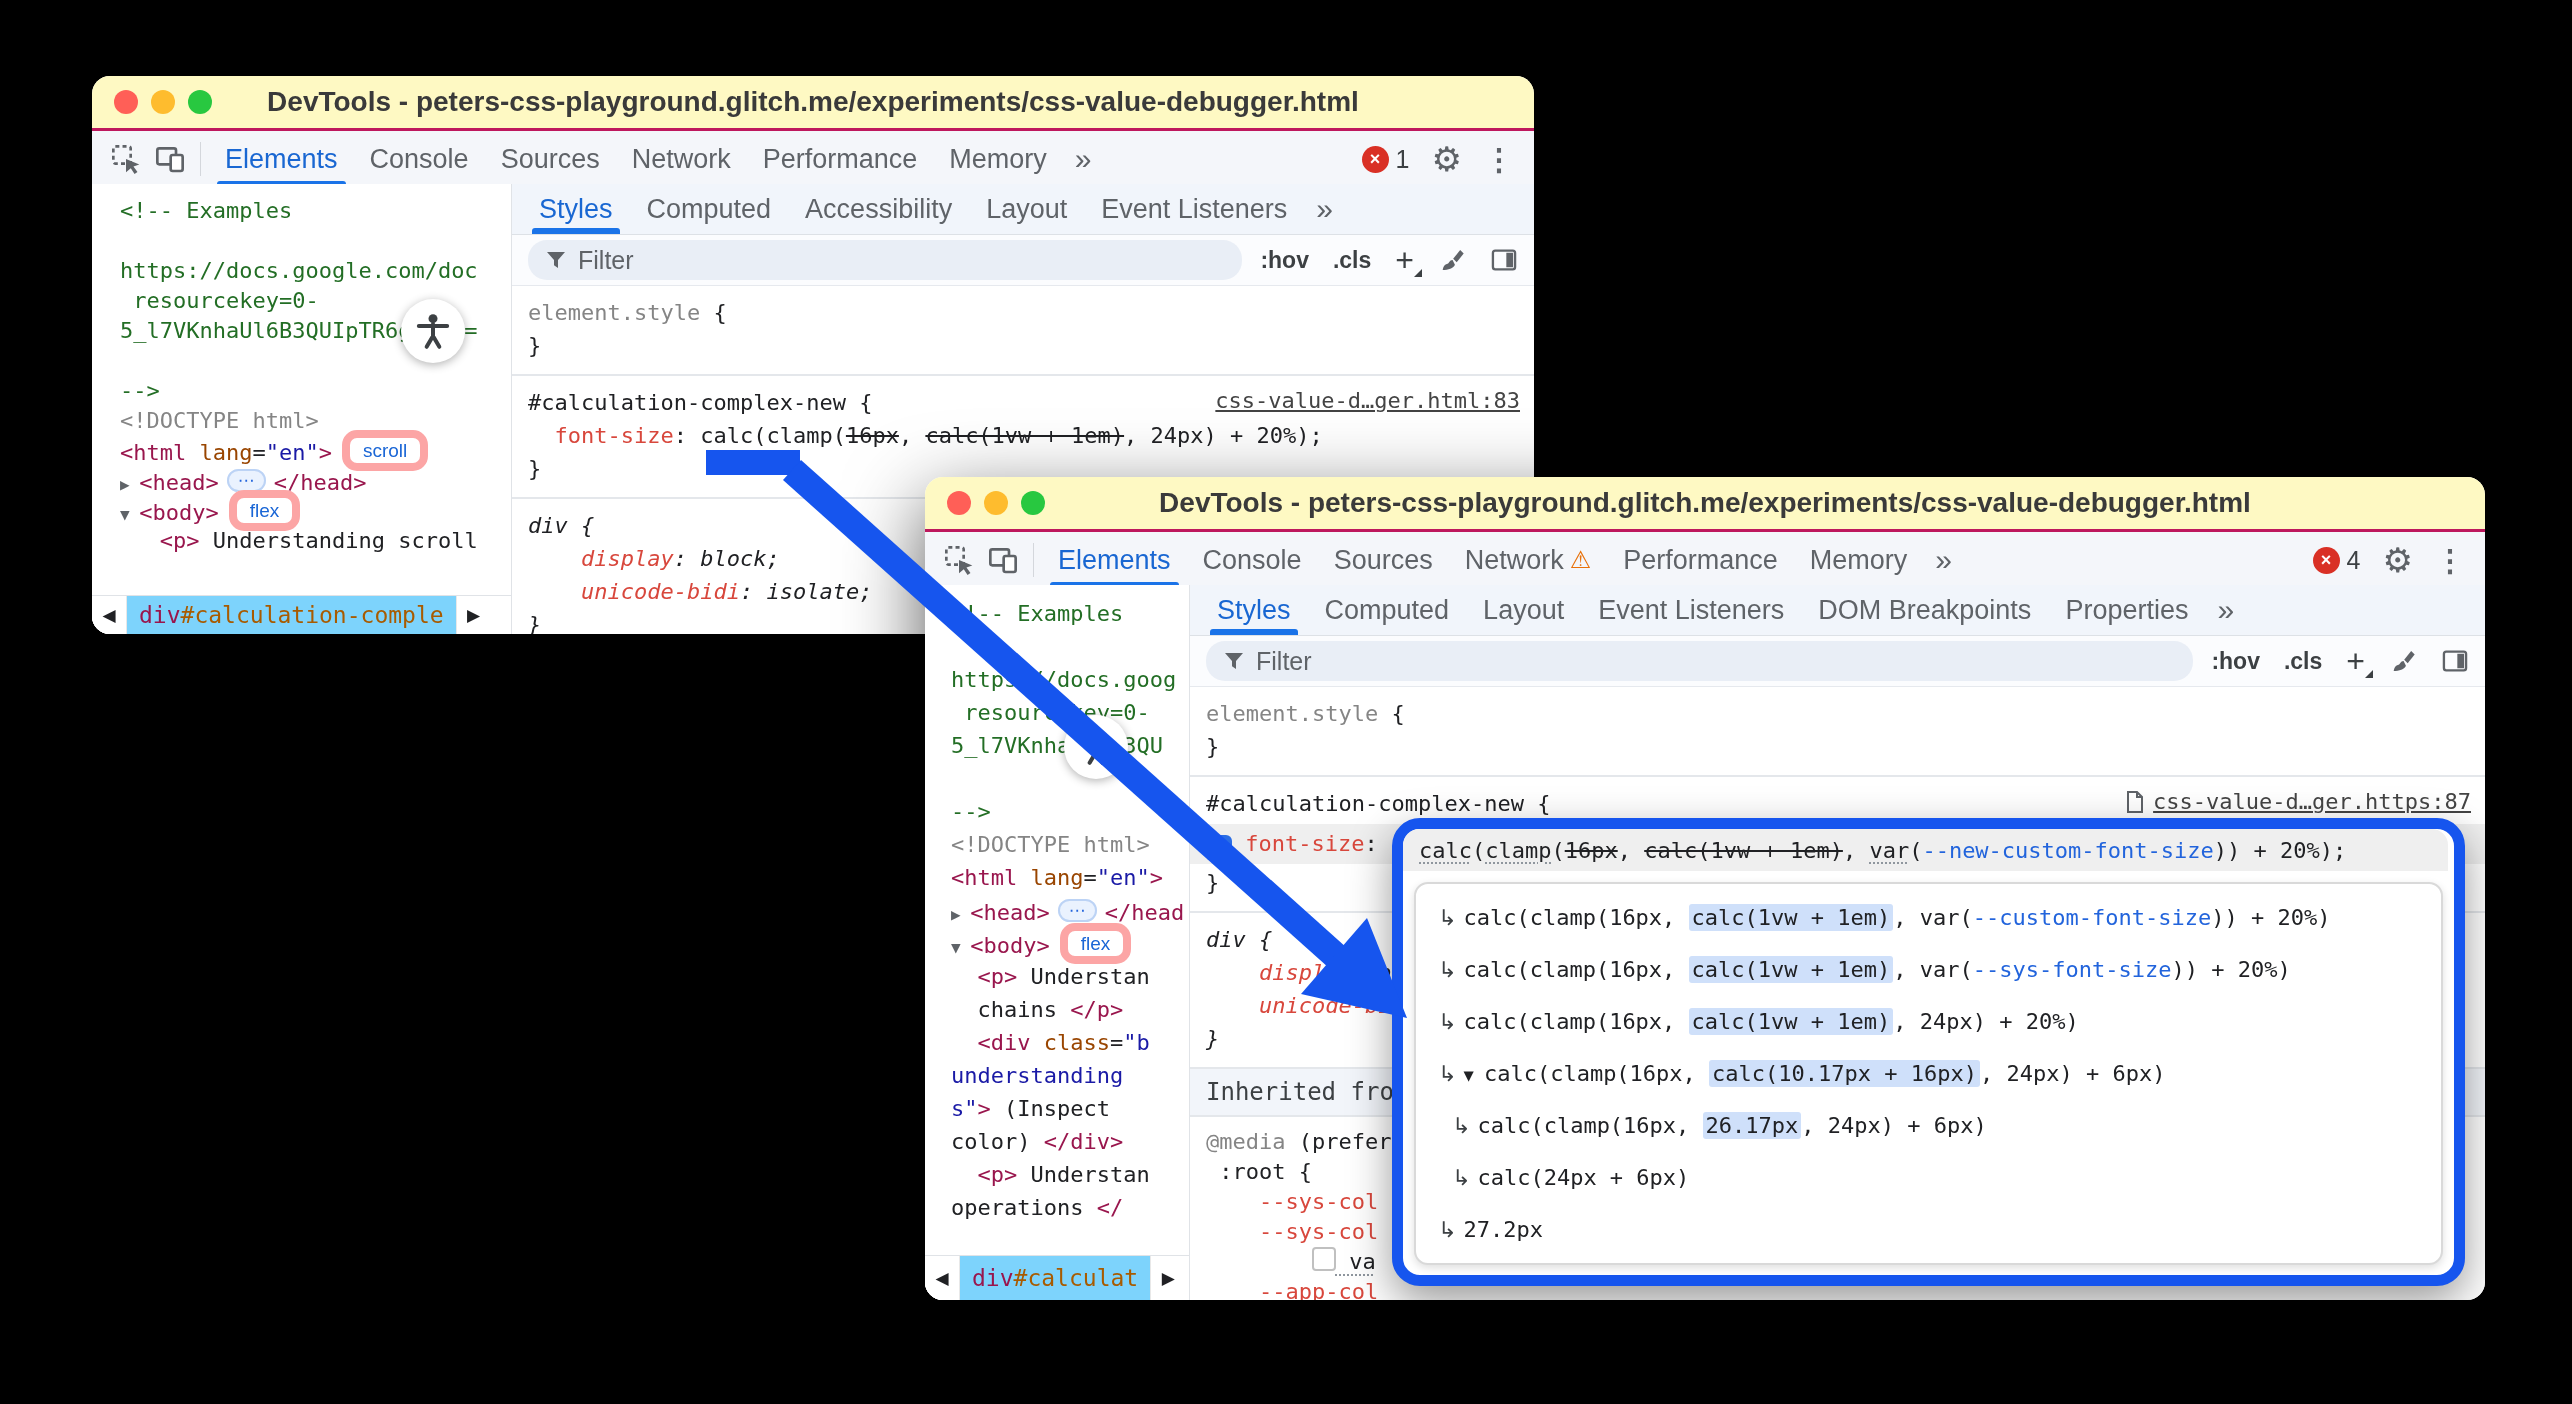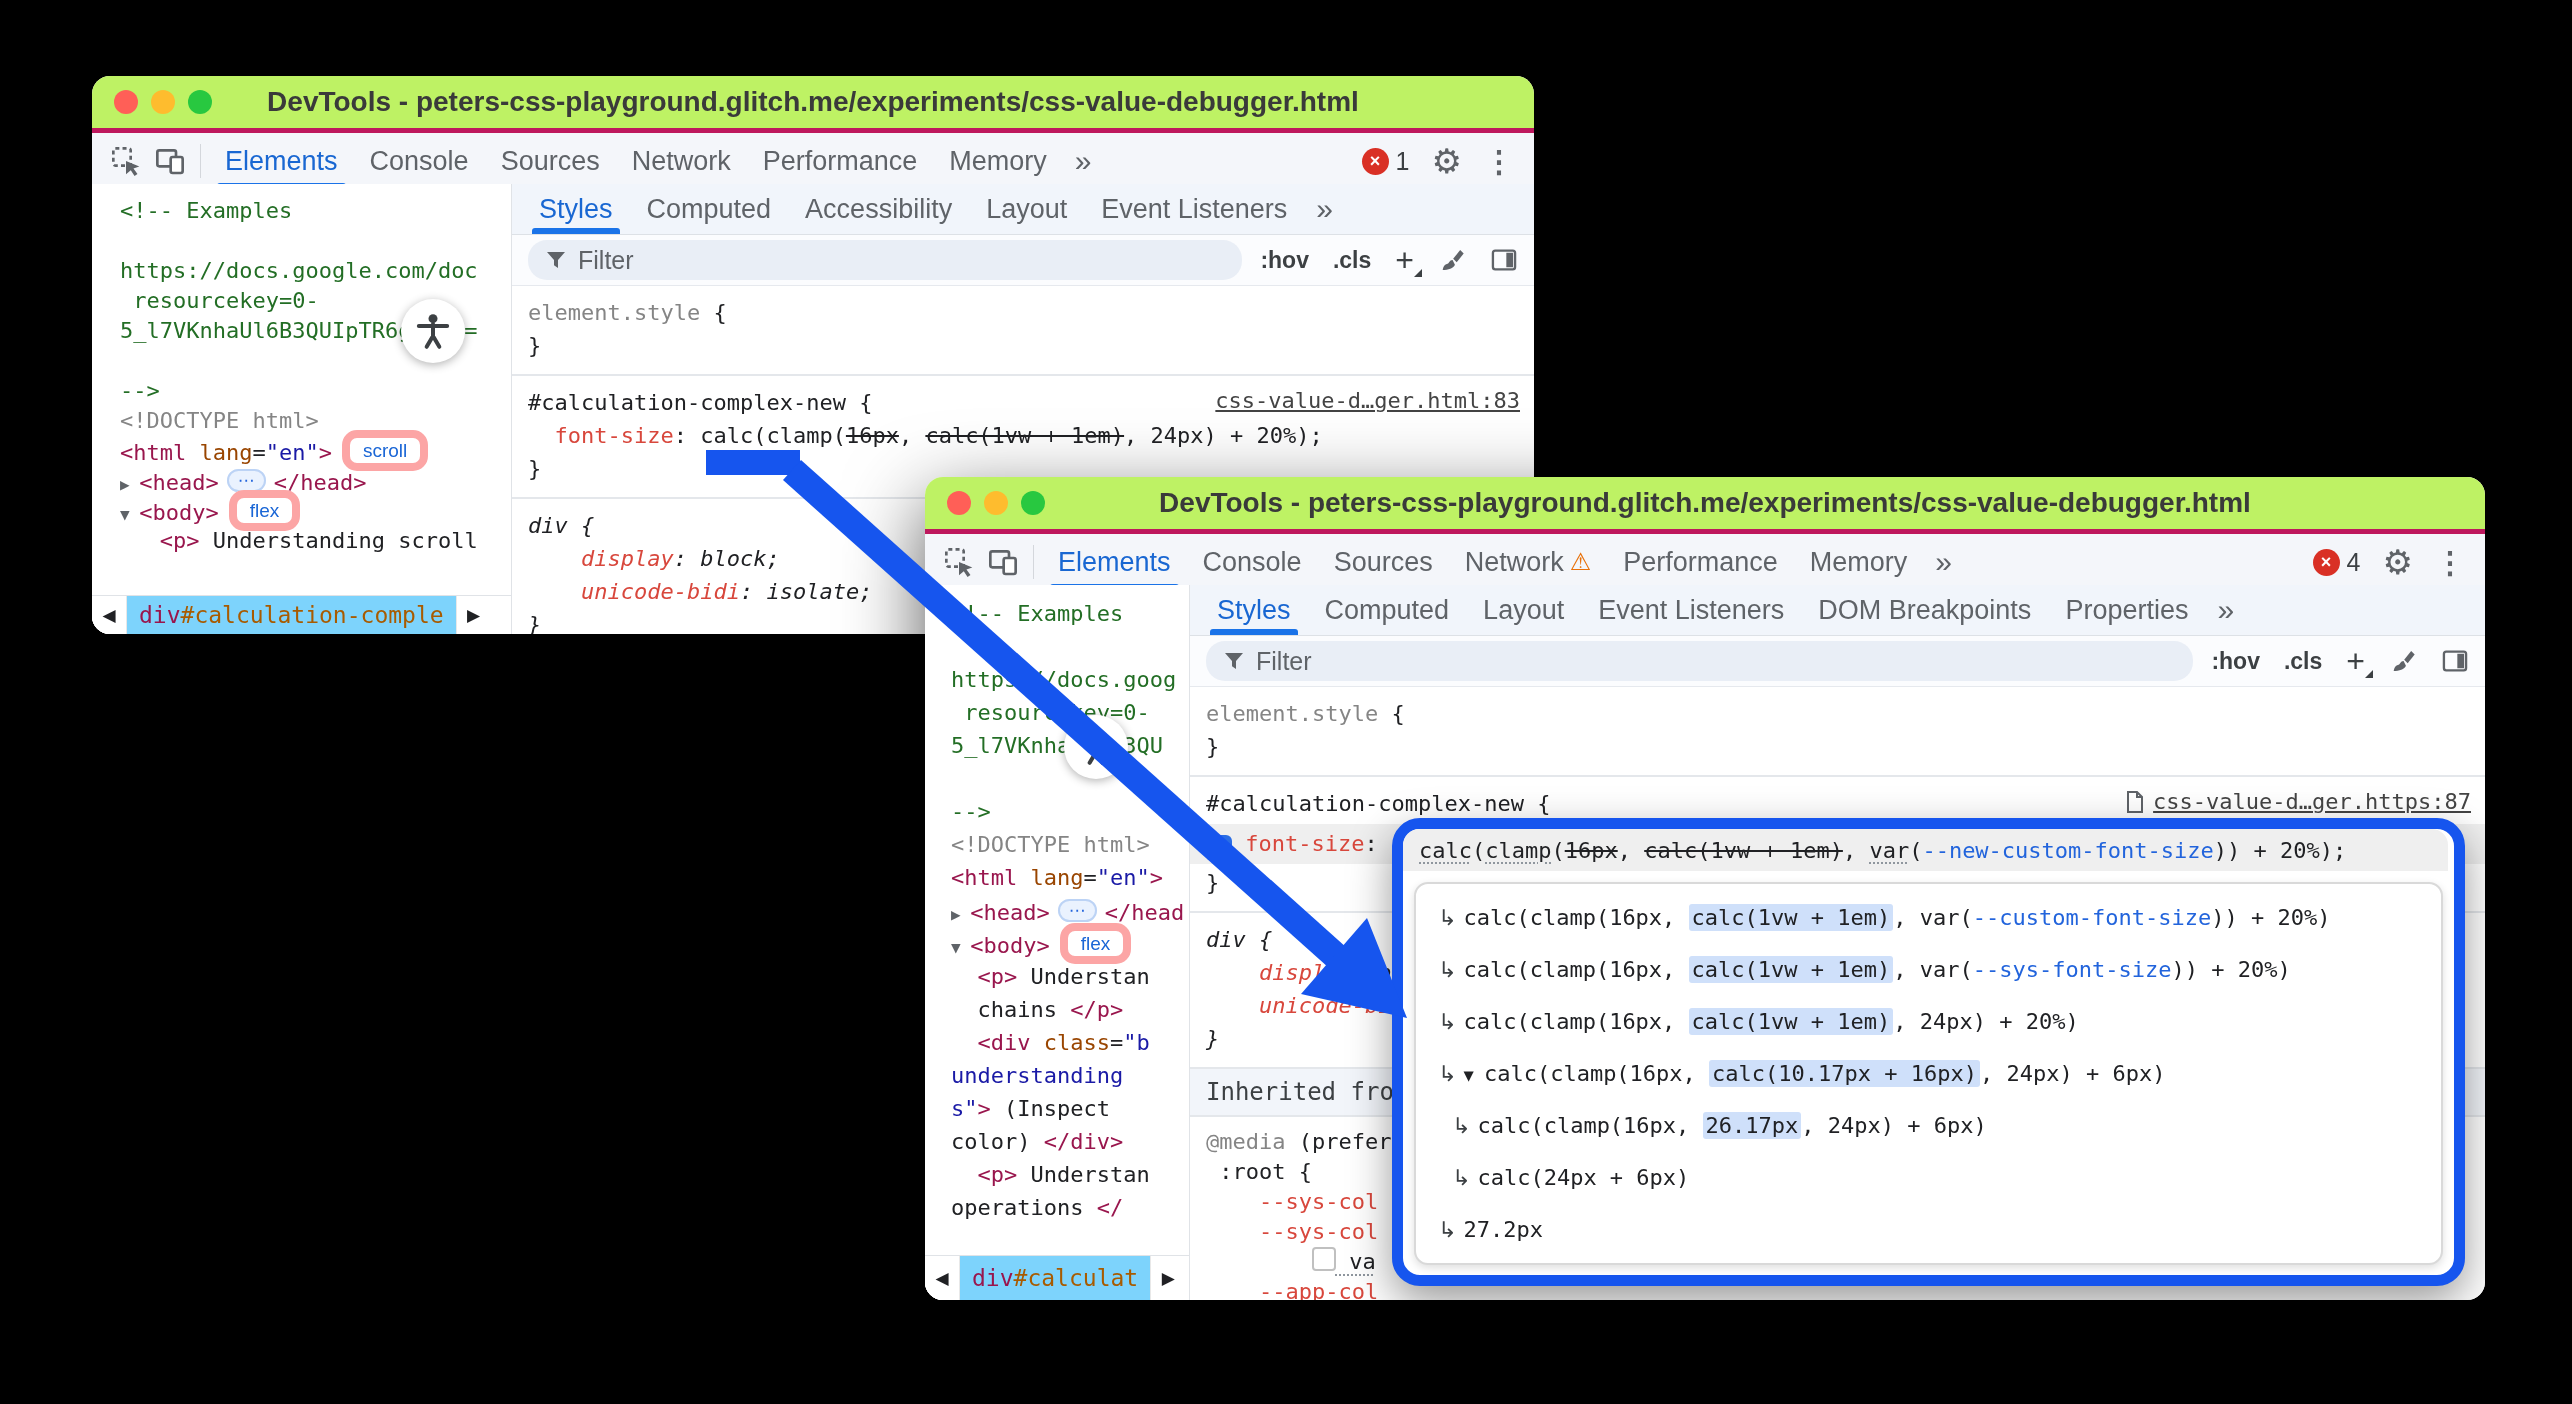--- a/index.html
+++ b/index.html
@@ -3,21 +3,21 @@
 <meta charset="utf-8">
 <style>
   html,body{margin:0;padding:0;background:#000;width:2572px;height:1404px;overflow:hidden;
     font-family:"Liberation Sans",sans-serif;}
   .canvas{position:relative;width:2572px;height:1404px;background:#000;}
   
   .win{position:absolute;background:#fff;border-radius:18px;overflow:hidden;
        box-shadow:0 26px 80px rgba(0,0,0,.65);}
   .win-top{left:92px;top:76px;width:1442px;height:558px;z-index:1;}
   .win-bot{left:925px;top:477px;width:1560px;height:823px;z-index:10;}
-  .titlebar{height:52px;background:#bef264;border-bottom:5px solid #be185d;position:relative;
+  .titlebar{height:52px;background:#fef9c3;border-bottom:3px solid #be185d;position:relative;
             display:flex;align-items:center;}
   .lights{position:absolute;left:22px;top:14px;display:flex;gap:13px;}
   .dot{width:24px;height:24px;border-radius:50%;}
   .dot.r{background:#ff5f57}.dot.y{background:#febc2e}.dot.g{background:#28c840}
   .title{flex:1;text-align:center;font-weight:700;font-size:28px;color:#3a3a3a;}
   .toolbar{height:56px;background:#f4f6fa;border-bottom:1px solid #dde1e6;display:flex;
            align-items:center;padding:0 12px;position:relative;}
   .tbicon{width:44px;height:44px;display:flex;align-items:center;justify-content:center;}
   .vdiv{width:1px;height:34px;background:#d4d7dc;margin:0 8px;}
   .tabs{display:flex;height:100%;align-items:stretch;}

